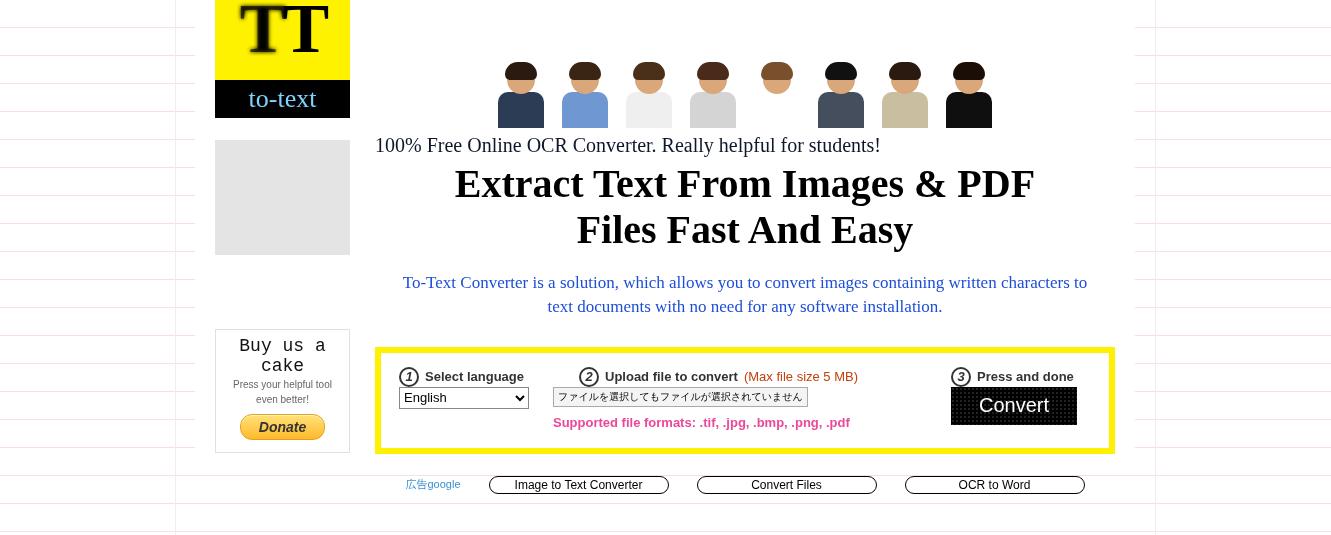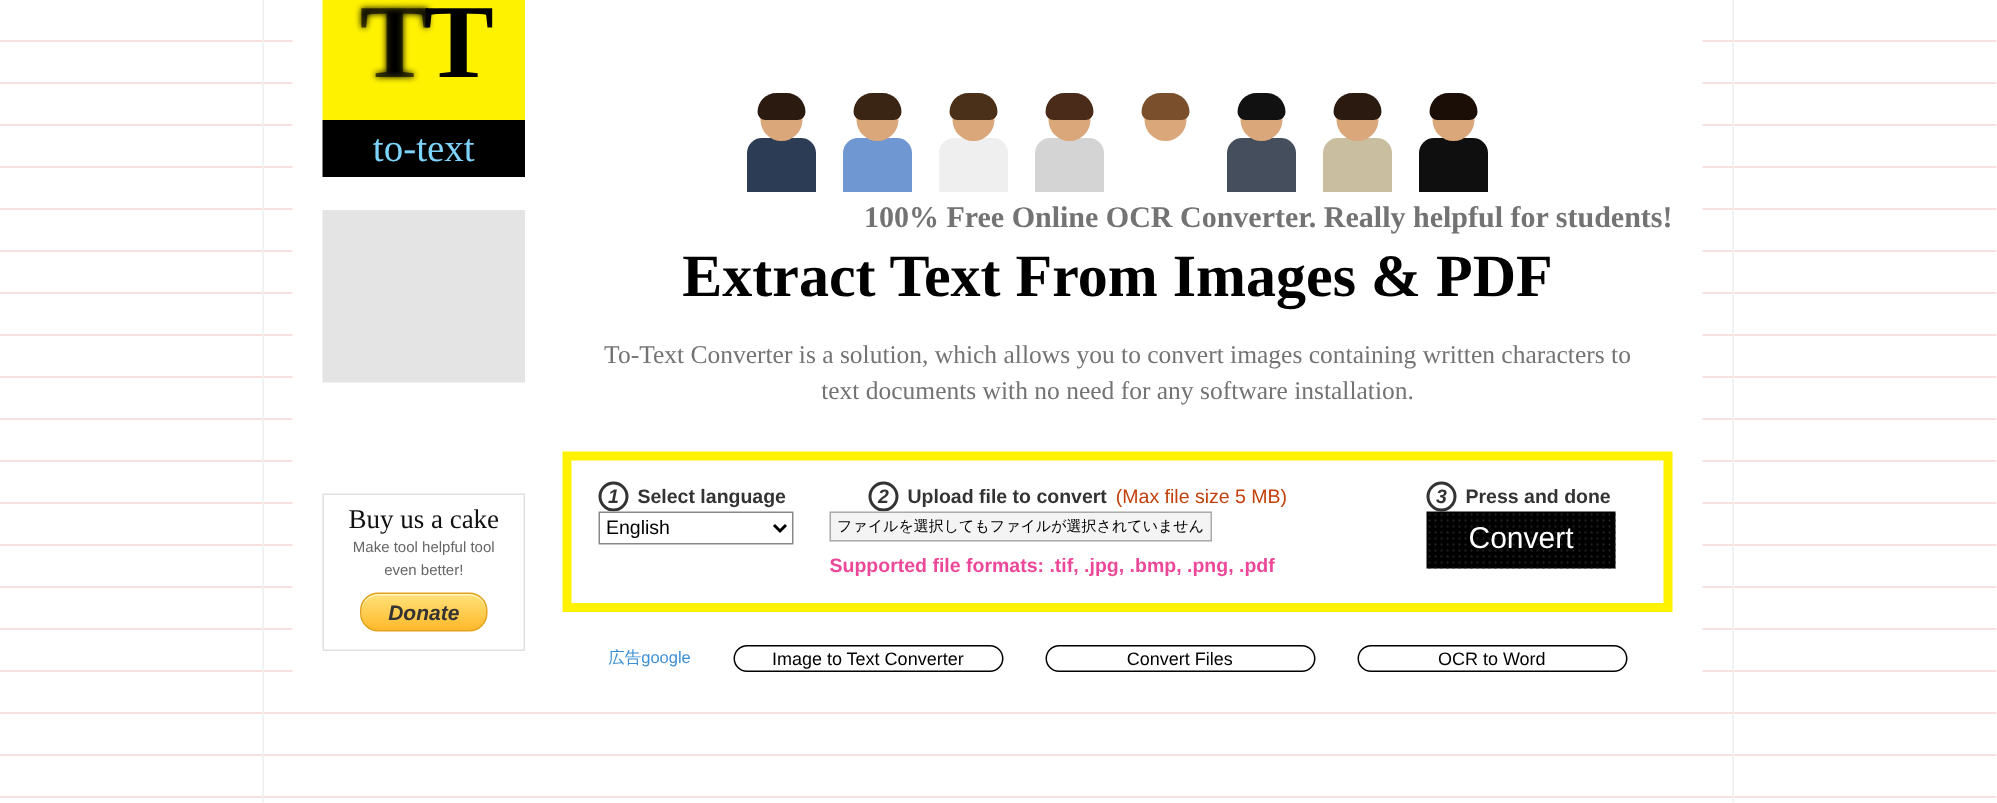--- a/index.html
+++ b/index.html
@@ -72,21 +72,21 @@
   }
   .donate-box {
     margin-top: 74px;
     width: 135px;
     background: #fff;
     border: 1px solid #e0e0e0;
     text-align: center;
     padding: 6px 4px 12px;
   }
   .donate-title {
-    font-family: Liberation Serif, serif;
+    font-family: Liberation Mono, monospace;
     font-size: 18px;
     color: #111;
   }
   .donate-sub {
     font-size: 10px;
     color: #666;
     line-height: 1.3;
     margin-top: 2px;
   }
   .donate-btn {
@@ -122,41 +122,40 @@
     display: flex; flex-direction: column; align-items:center;
   }
   .head {
     width: 28px; height: 28px; border-radius: 50%;
     background: #d9a77a;
     position: relative;
   }
   .hair { position:absolute; top:-4px; left:-2px; right:-2px; height:18px; border-radius: 14px 14px 6px 6px; }
   .body { width: 46px; height: 36px; border-radius: 10px 10px 0 0; margin-top:-2px;}
   .tagline {
-    text-align: right;
-    color: #737373;
+    text-align: left;
+    color: #0f172a;
     font-family: "Brush Script MT", "Segoe Script", cursive;
     font-size: 20px;
     margin-top: 4px;
-    font-weight: bold;
   }
   .headline {
     text-align: center;
     font-family: Georgia, "Times New Roman", serif;
     font-weight: bold;
     font-size: 40px;
     line-height: 1.15;
     margin-top: 4px;
     color: #000;
   }
   .description {
     text-align: center;
     font-family: Georgia, "Times New Roman", serif;
     font-size: 17px;
-    color: #737373;
+    color: #1d4ed8;
     margin-top: 18px;
     line-height: 1.4;
     padding: 0 20px;
   }
 
   .convert-box {
     margin-top: 28px;
     border: 6px solid #fff200;
     padding: 14px 18px 18px;
     background: #fff;
@@ -239,21 +238,21 @@
   <div class="sidebar">
     <div class="logo-yellow">
       <div class="logo-tt"><span class="blur">T</span>T</div>
     </div>
     <div class="logo-black">to-text</div>
 
     <div class="ad-placeholder"></div>
 
     <div class="donate-box">
       <div class="donate-title">Buy us a cake</div>
-      <div class="donate-sub">Make tool helpful tool</div>
+      <div class="donate-sub">Press your helpful tool</div>
       <div class="donate-sub">even better!</div>
       <button class="donate-btn">Donate</button>
     </div>
   </div>
 
   <div class="main">
 
     <div class="people-row" id="people-row">
         <div class="person">
           <div class="head">
@@ -302,20 +301,21 @@
             <div class="hair" style="background:#1a0e07"></div>
           </div>
           <div class="body" style="background:#0f0f0f"></div>
         </div>
       </div>
 
     <div class="tagline">100% Free Online OCR Converter. Really helpful for students!</div>
 
     <div class="headline">
       <span>Extract Text From Images &amp; PDF</span><br>
+      <span>Files Fast And Easy</span>
     </div>
 
     <div class="description">To-Text Converter is a solution, which allows you to convert images containing written characters to text documents with no need for any software installation.</div>
 
     <div class="convert-box">
       <div class="steps-row">
         <div class="step-col-1">
           <div class="step-label">
             <span class="circled">1</span>
             <span>Select language</span>

